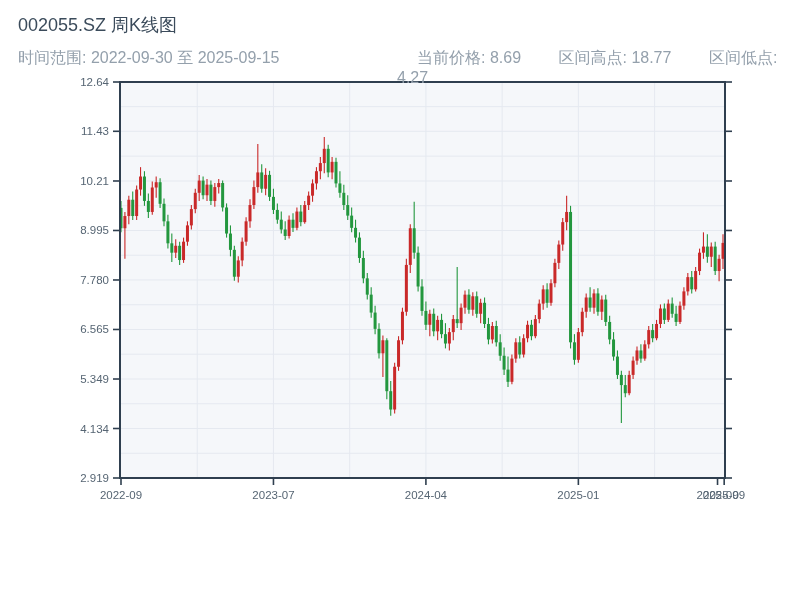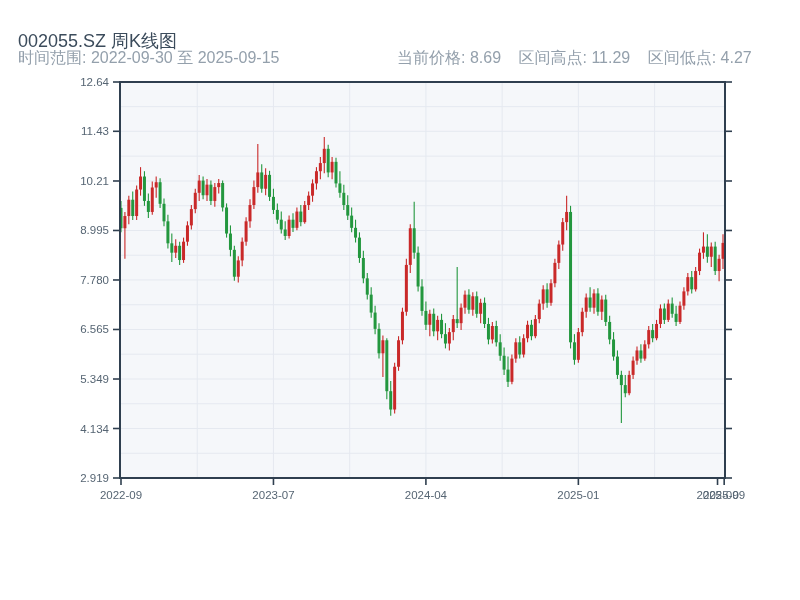--- a/index.html
+++ b/index.html
@@ -1,22 +1,22 @@
 <!DOCTYPE html>
 <html><head>
 <meta charset="utf-8">
 <style>
   html,body{margin:0;padding:0;background:#ffffff;}
   body{width:800px;height:600px;position:relative;overflow:hidden;
        font-family:"Liberation Sans","DejaVu Sans",sans-serif;}
-  .title{position:absolute;left:18px;top:13px;font-size:18px;color:#3b4b5b;margin-top:16px;}
+  .title{position:absolute;left:18px;top:13px;font-size:18px;color:#3b4b5b;}
   .sub{position:absolute;top:48px;font-size:16px;color:#94a0ac;}
   .sub-left{left:18px;}
   .sub-right{left:397px;}
-  .sub-right span{margin-right:13px;}
+  .sub-right span{margin-right:13px;margin-left:20px;}
   svg.chart{position:absolute;left:0;top:0;}
 </style>
 </head>
 <body>
 
 <div>
   <svg class="chart" width="800" height="600" viewBox="0 0 800 600">
       <rect x="120" y="82" width="605" height="396" fill="#f5f7fa"></rect>
       <line x1="121" y1="453.2525460343586" x2="724" y2="453.2525460343586" stroke="#e5e9f0" stroke-width="1"></line>
       <line x1="121" y1="428.5050920687172" x2="724" y2="428.5050920687172" stroke="#e5e9f0" stroke-width="1"></line>
@@ -388,16 +388,16 @@
       <text x="578.3636363636364" y="499" text-anchor="middle" font-size="11.5px" fill="#566573">2025-01</text>
       <line x1="717.5272727272727" y1="478" x2="717.5272727272727" y2="485" stroke="#2f3f4f" stroke-width="1.6"></line>
       <text x="717.5272727272727" y="499" text-anchor="middle" font-size="11.5px" fill="#566573">2025-09</text>
       <line x1="724.1727272727273" y1="478" x2="724.1727272727273" y2="485" stroke="#2f3f4f" stroke-width="1.6"></line>
       <text x="724.1727272727273" y="499" text-anchor="middle" font-size="11.5px" fill="#566573">2025-09</text>
     </svg>
   <div class="title">002055.SZ 周K线图</div>
   <div class="sub sub-left">时间范围: 2022-09-30 至 2025-09-15</div>
   <div class="sub sub-right">
     <span>当前价格: 8.69</span>
-    <span>区间高点: 11.29</span>
+    <span>区间高点: 18.77</span>
     <span>区间低点: 4.27</span>
   </div>
 </div>
 
 </body></html>

